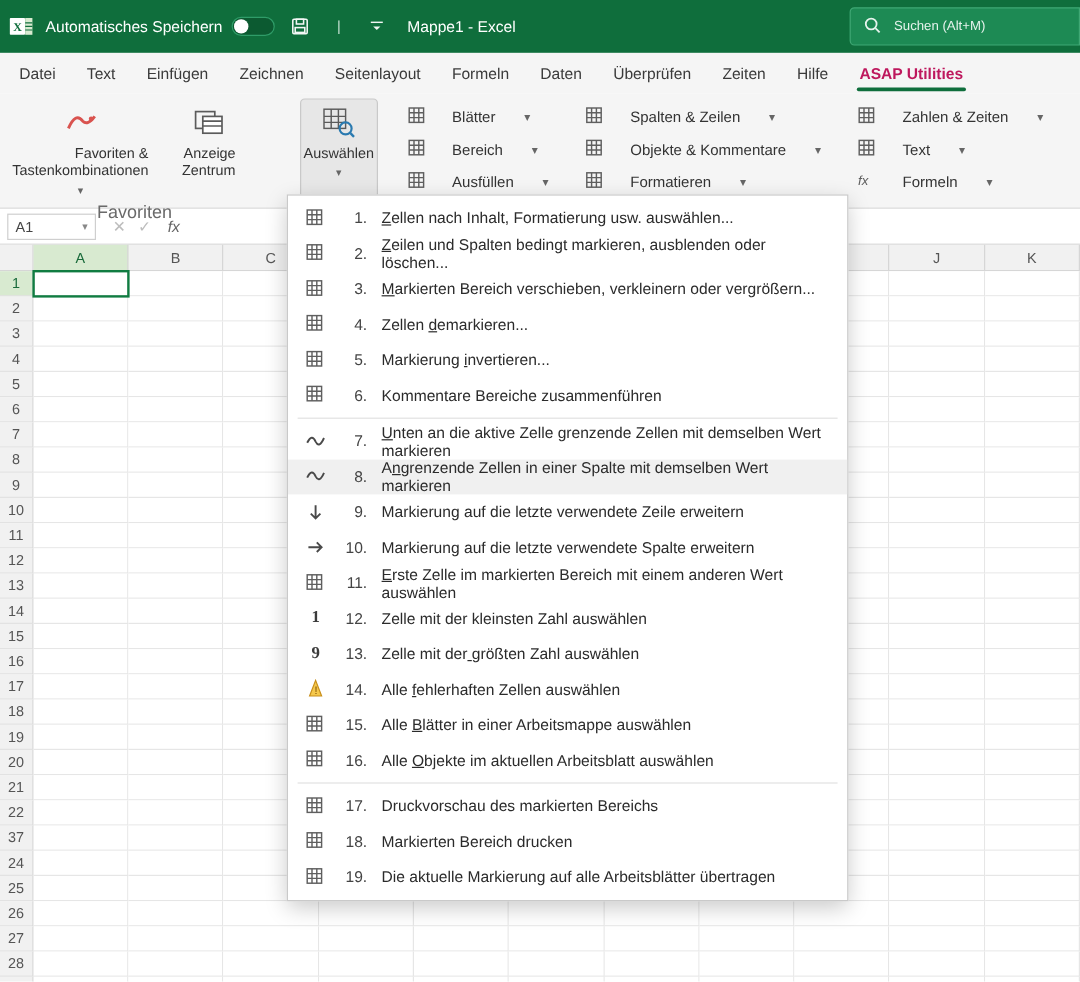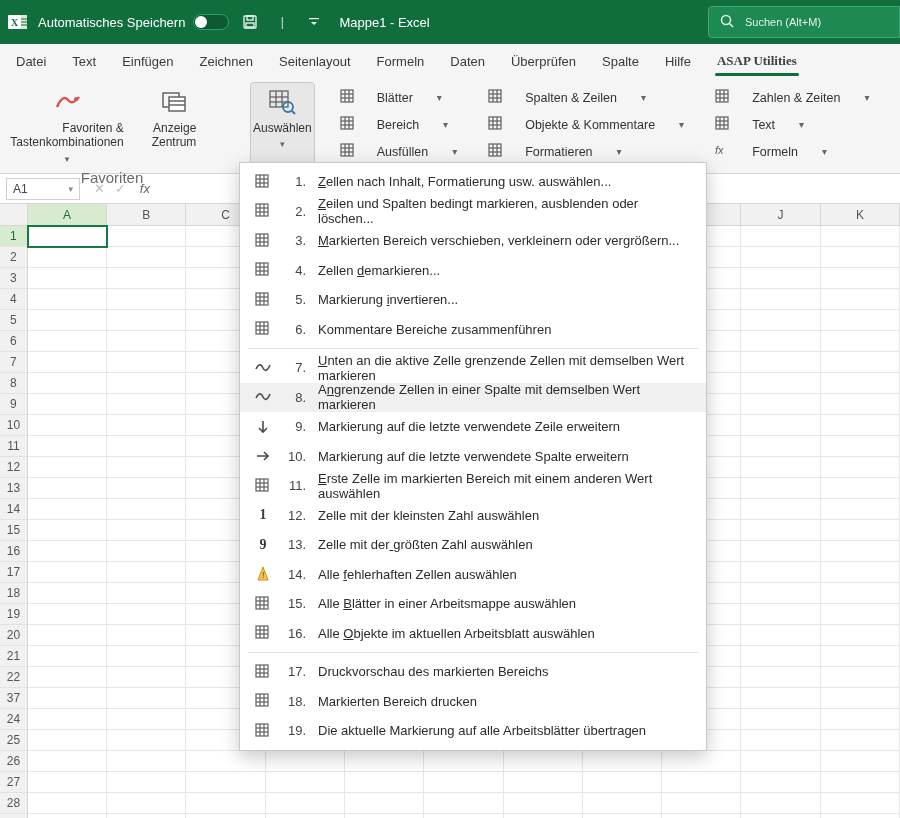--- a/index.html
+++ b/index.html
@@ -44,21 +44,21 @@
     font-size:11px;
   }
   
   .tabs {
     height: 34px; background:#f5f5f5; border-bottom:0; display:flex; align-items:flex-end;
     padding: 0 4px; gap: 2px; font-size:13px; color:#3a3a3a;
   }
   .tab {
     padding: 7px 12px 9px; cursor:default; position:relative;
   }
-  .tab.active { color:#404040; font-weight:600;font-family:Liberation Serif, serif;}
+  .tab.active { color:#be185d; font-weight:600;}
   .tab.active::after{
     content:""; position:absolute; left:10px; right:10px; bottom:2px; height:3px; background:#0f6e3c; border-radius:2px;
   }
   
   .ribbon {
     background:#f5f5f5; border-bottom:1px solid #d6d6d6;
     display:flex; padding:4px 10px 2px; gap:18px;
     height: 96px;
   }
   .biggroup { display:flex; gap:10px;}
@@ -165,21 +165,21 @@
 
 <div class="tabs" id="tabs">
     <div class="tab">Datei</div>
     <div class="tab">Text</div>
     <div class="tab">Einfügen</div>
     <div class="tab">Zeichnen</div>
     <div class="tab">Seitenlayout</div>
     <div class="tab">Formeln</div>
     <div class="tab">Daten</div>
     <div class="tab">Überprüfen</div>
-    <div class="tab">Spalte</div>
+    <div class="tab">Zeiten</div>
     <div class="tab">Hilfe</div>
     <div class="tab active">ASAP Utilities</div>
   </div>
 
 <div class="ribbon">
   <div class="col2wrap">
     <div class="biggroup">
       <div class="bigbtn">
         <span class="ic">
           <svg width="28" height="26" viewBox="0 0 28 26">

